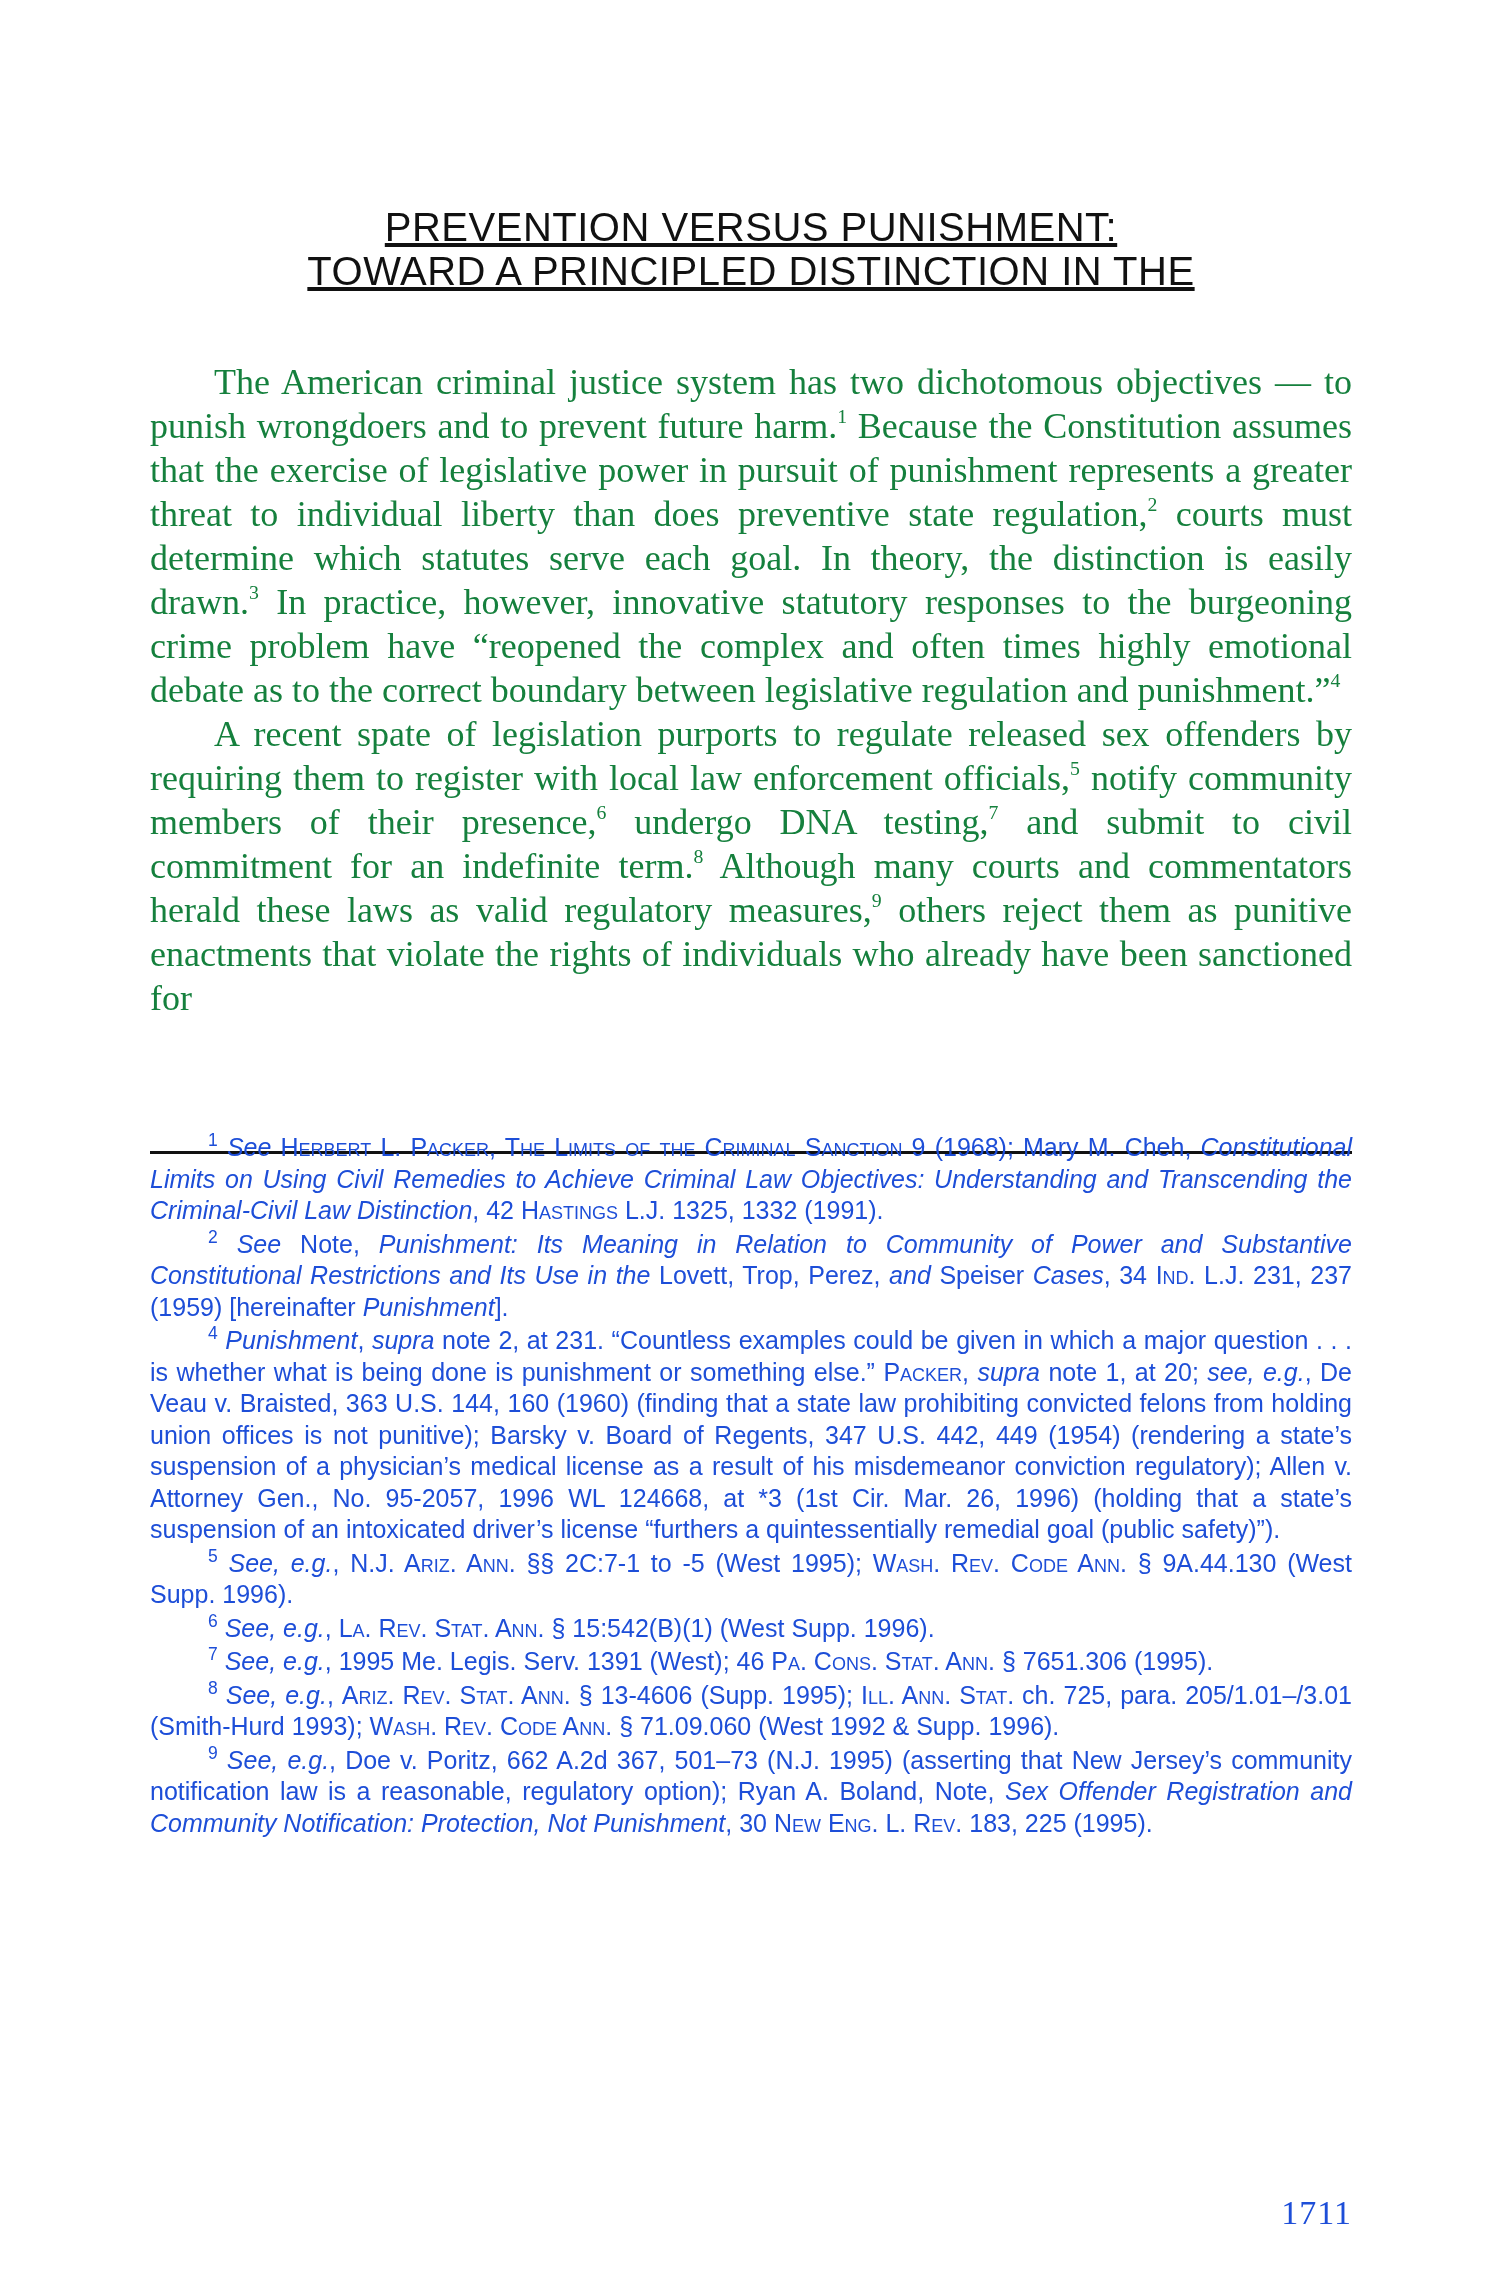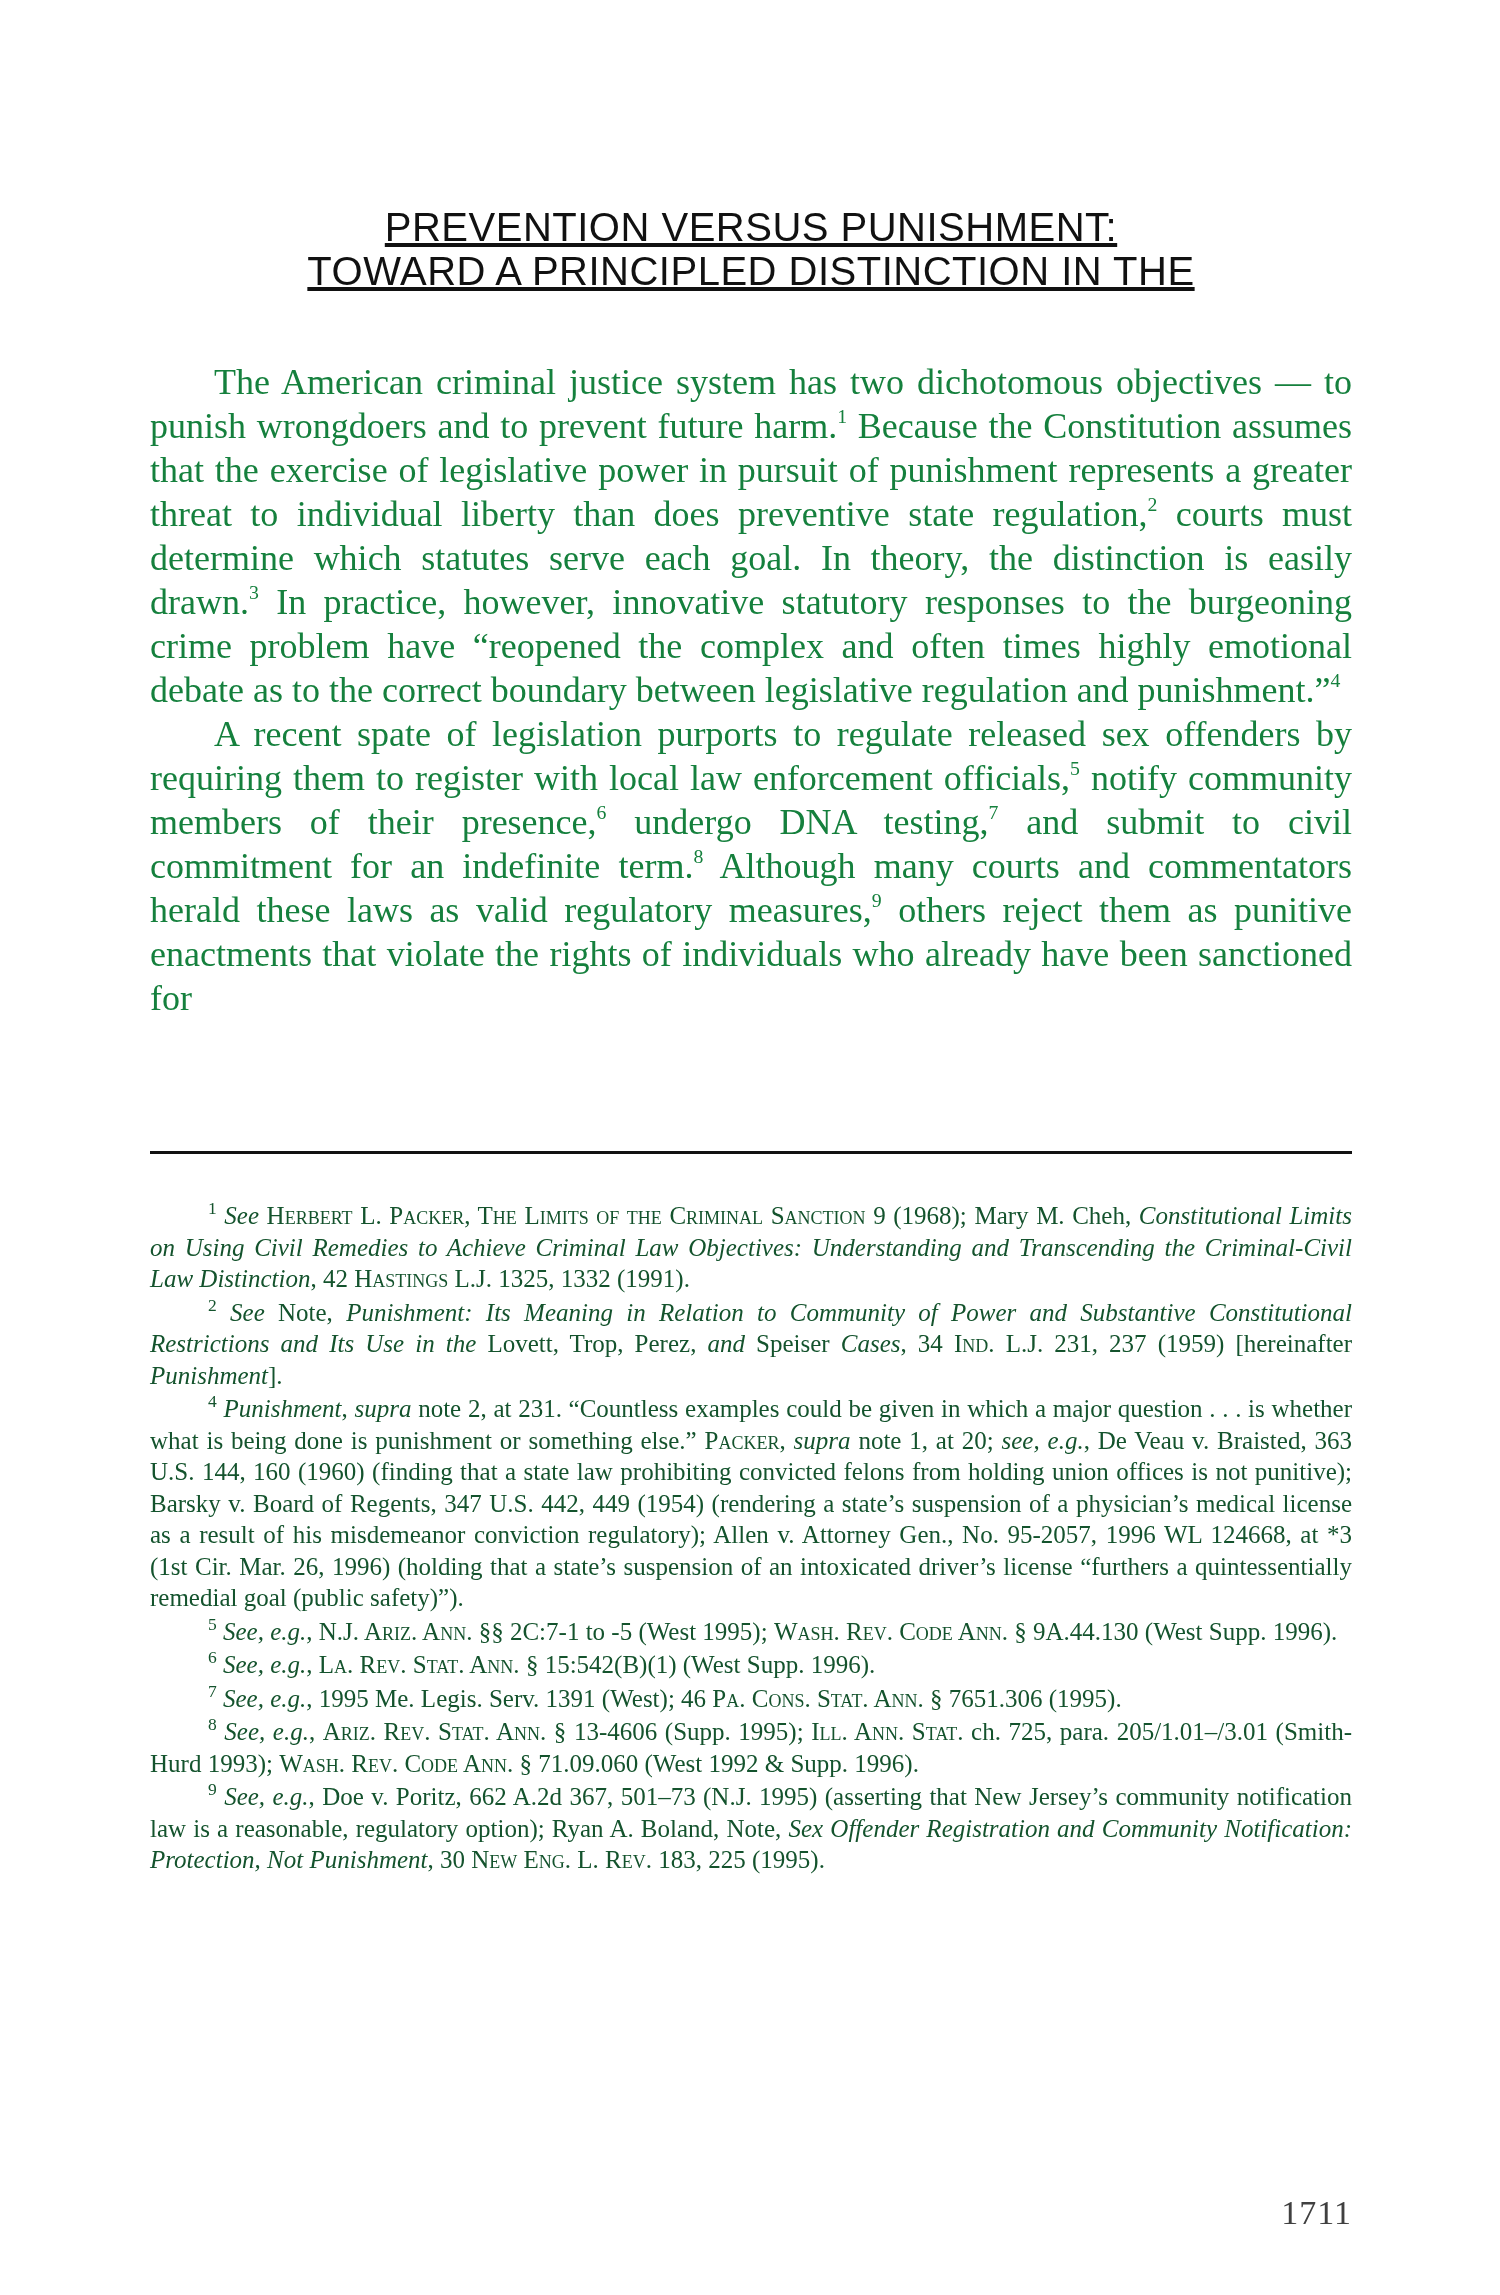--- a/index.html
+++ b/index.html
@@ -13,30 +13,30 @@
   .title div { white-space: nowrap; }
   .body-text {
     position: absolute; top: 360px; left: 0; width: 1202px;
     font-family: "Liberation Serif", serif; font-size: 36px; line-height: 44px;
     text-align: justify; color: #15803d;
   }
   .body-text p { margin: 0; text-indent: 64px; }
   sup { font-size: 0.55em; line-height: 0; vertical-align: 0.75em; }
   .rule { position: absolute; top: 1151px; left: 0; width: 1202px; height: 3px; background: #111; }
   .notes {
-    position: absolute; top: 1200px; left: 0; width: 1202px;
-    font-family: Liberation Serif, serif; font-size: 25px; line-height: 31.5px;
-    text-align: justify; color: #14532d;
+    position: absolute; top: 1132px; left: 0; width: 1202px;
+    font-family: Liberation Sans, sans-serif; font-size: 25px; line-height: 31.5px;
+    text-align: justify; color: #1d4ed8;
   }
   .notes p { margin: 0 0 2px 0; text-indent: 58px; }
   .notes sup { font-size: 0.7em; vertical-align: 0.55em; }
   .sc { font-variant: small-caps; }
   .pagenum {
     position: absolute; top: 2194px; left: 1268px; width: 84px; text-align: right;
-    font-family: "Liberation Serif", serif; font-size: 34px; letter-spacing: 1px; color: #404040;
+    font-family: "Liberation Serif", serif; font-size: 34px; letter-spacing: 1px; color: #1d4ed8;
   }
 </style>
 </head>
 <body>
 
 <div class="page">
   <div class="title">
     <div>PREVENTION VERSUS PUNISHMENT:</div>
     <div>TOWARD A PRINCIPLED DISTINCTION IN THE</div>
   </div>

